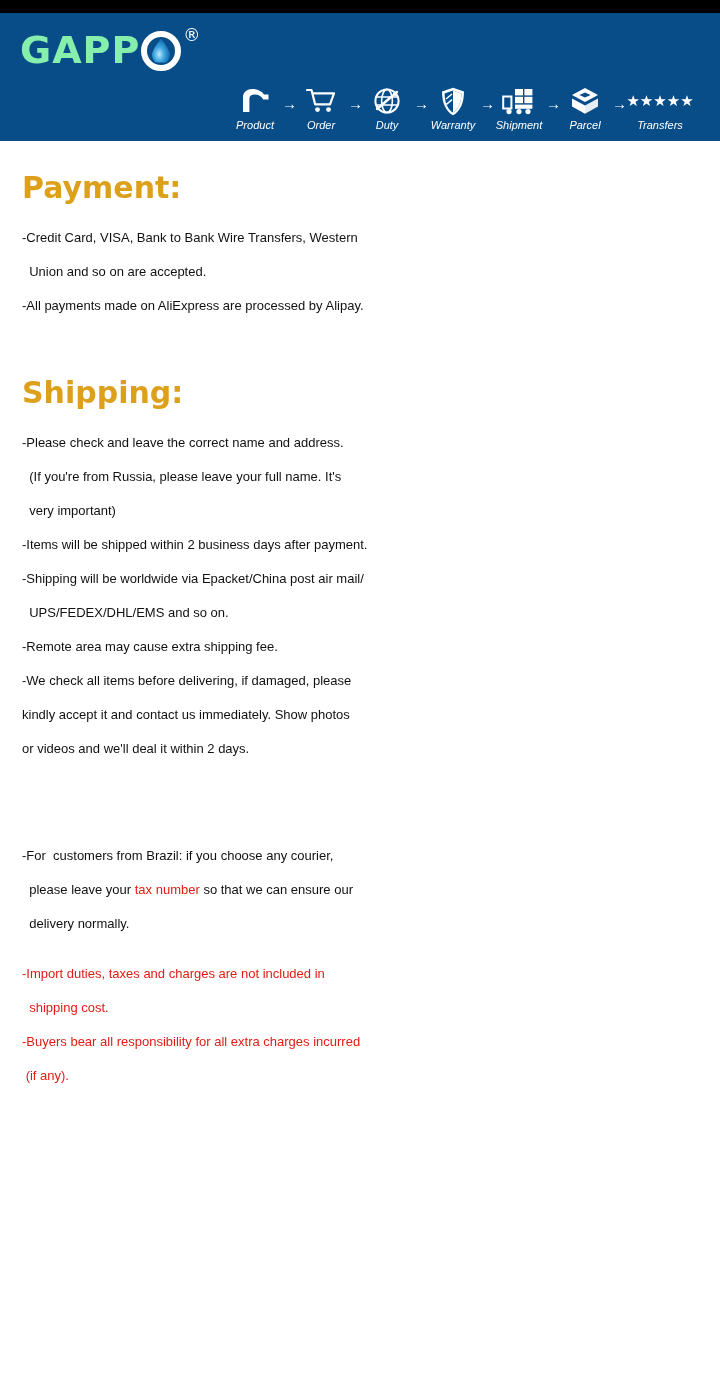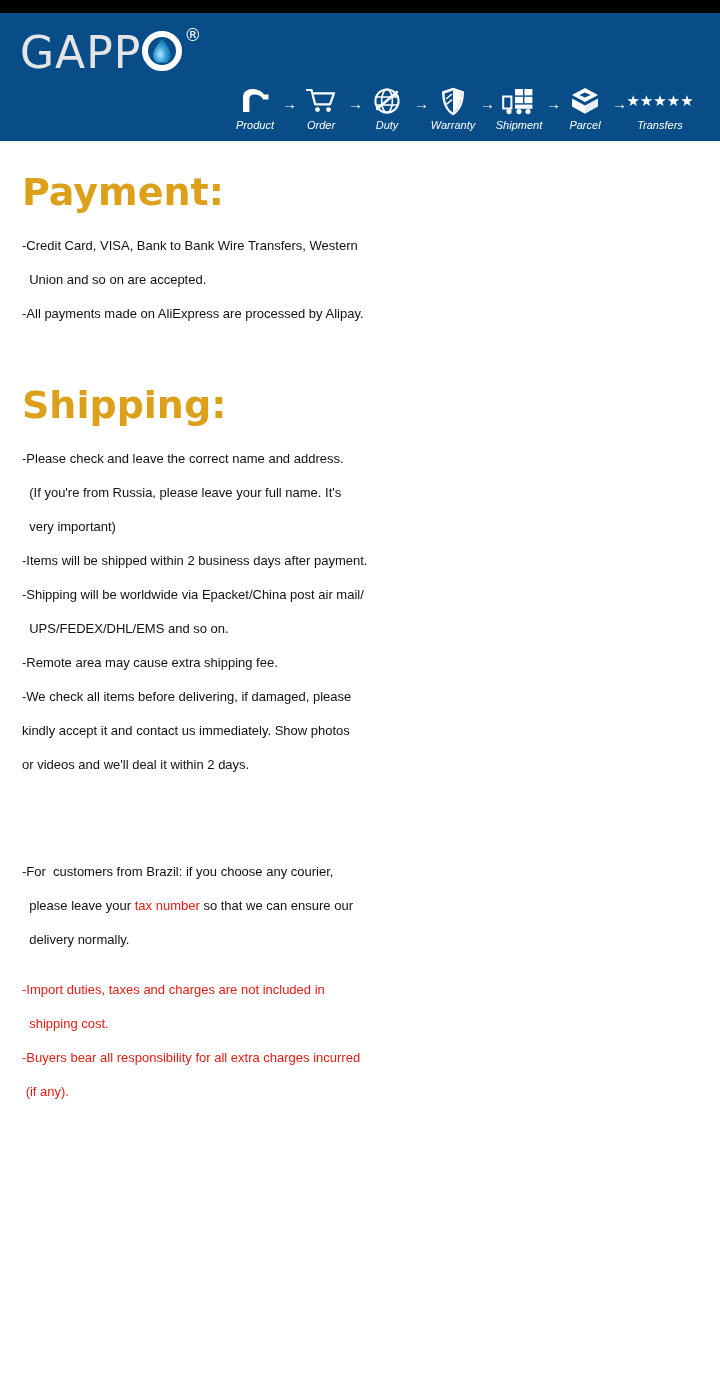--- a/index.html
+++ b/index.html
@@ -35,24 +35,24 @@
   
   .logo-wrap {
     position: absolute;
     left: 20px;
     top: 18px;
     display: flex;
     align-items: flex-start;
   }
   .logo-text {
     font-family: "DejaVu Sans", sans-serif;
-    font-weight: normal;
-    font-size: 44px;
+    font-weight: bold;
+    font-size: 38px;
     letter-spacing: 1px;
-    color: #e5e5e5;
+    color: #86efac;
     line-height: 1;
     display: block;
   }
   .logo-o {
     position: relative;
     display: inline-block;
     width: 40px;
     height: 40px;
     vertical-align: -6px;
     margin-left: 1px;
@@ -126,21 +126,21 @@
   }
 
   
   .content {
     padding: 0 18px 0 22px;
   }
   .sec-title {
     color: #DDA01B;
     font-family: "DejaVu Sans", sans-serif;
     font-weight: bold;
-    font-size: 38px;
+    font-size: 30px;
     line-height: 1;
     margin: 0;
     padding: 0;
   }
   .sec-body {
     font-family: "Liberation Sans", sans-serif;
     font-size: 13px;
     line-height: 34px;
     color: #111111;
     margin: 0;

